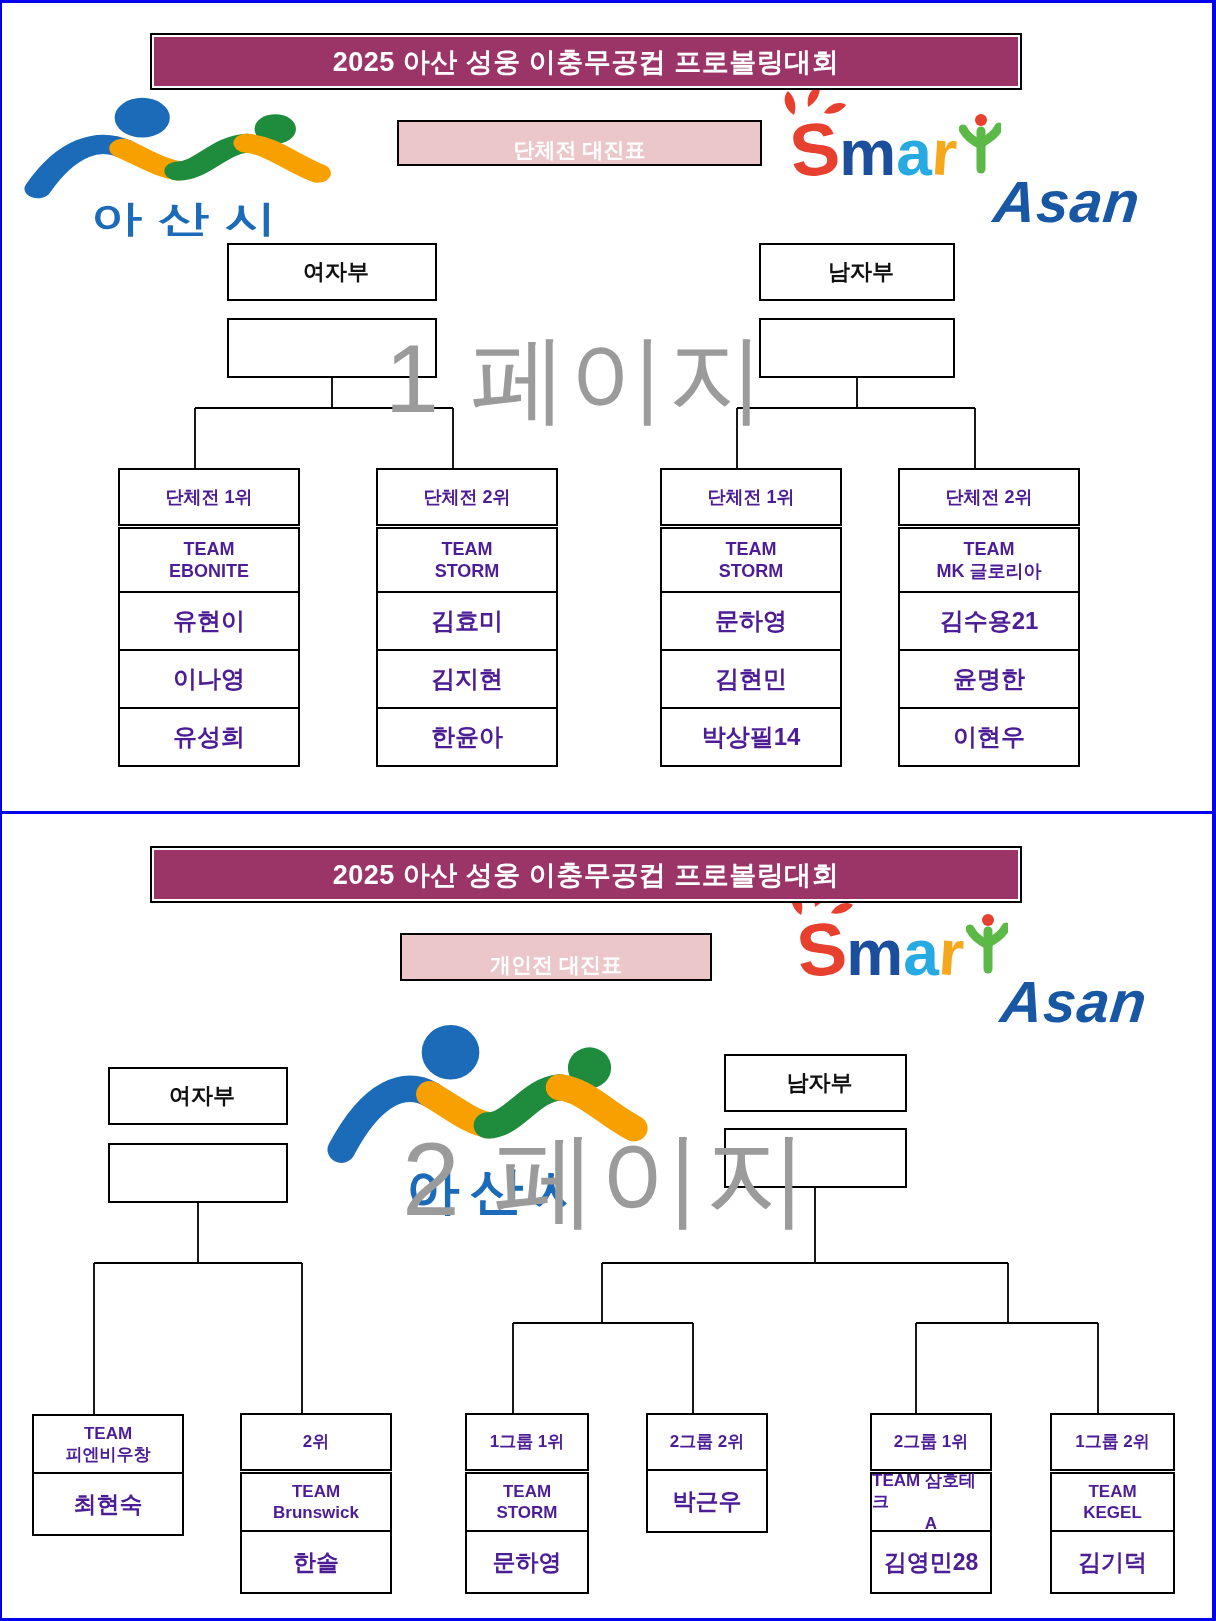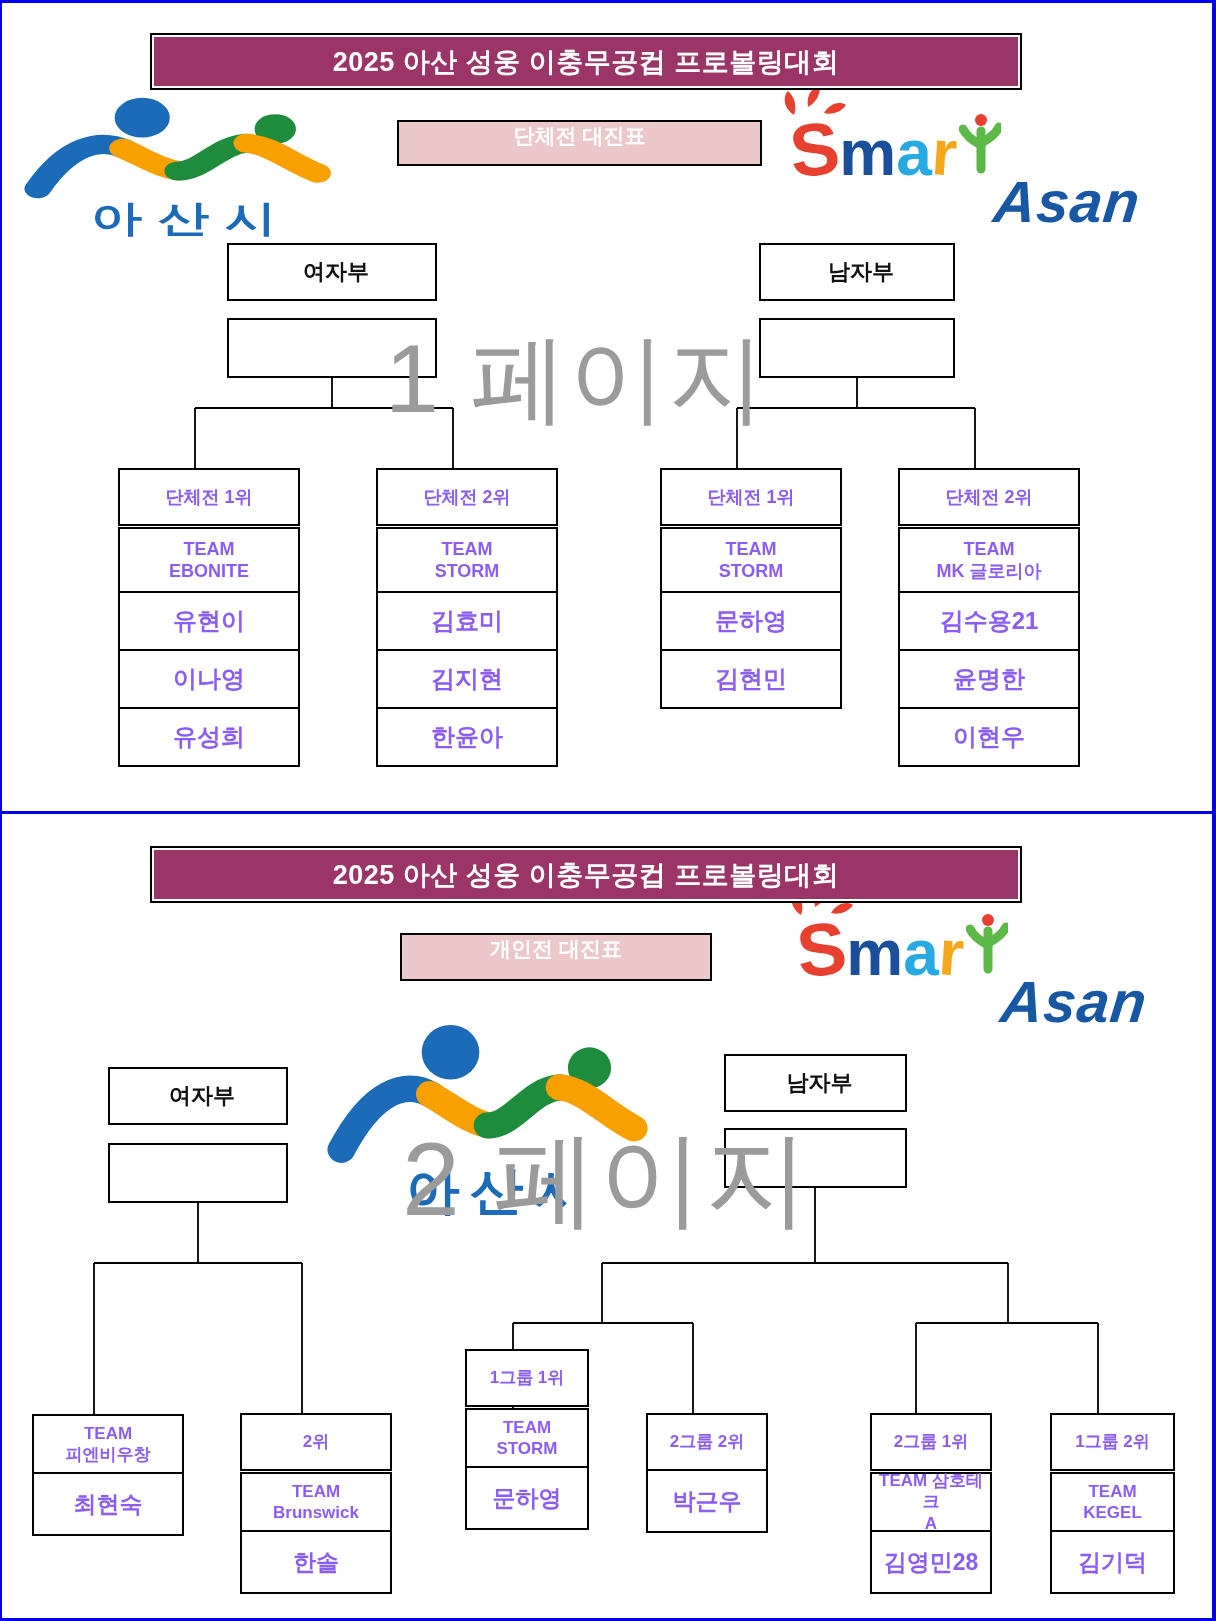--- a/index.html
+++ b/index.html
@@ -22,34 +22,34 @@
   .abs{position:absolute;box-sizing:border-box;}
   .banner{
     background:var(--c-banner);border:2px solid #000;
     box-shadow:inset 0 0 0 2px #fff;
     display:flex;align-items:center;justify-content:center;
     color:var(--c-banner_text);font-size:27px;font-weight:700;letter-spacing:.5px;
     z-index:6;
   }
   .subtitle{
     background:var(--c-subtitle_bg);border:2px solid #000;
-    display:flex;align-items:flex-start;justify-content:center;
+    display:flex;align-items:flex-end;justify-content:center;
     color:#fff;font-size:21px;font-weight:700;z-index:6;
   }
   .divlabel{
     background:#fff;border:2px solid var(--c-box_border);
     display:flex;align-items:center;justify-content:center;
     font-size:22px;font-weight:700;color:#111;z-index:5;padding-left:8px;
   }
   .finalbox{background:#fff;border:2px solid var(--c-box_border);z-index:5;}
   .tbox,.ebox{z-index:5;}
   .cell{
     box-sizing:border-box;border:2px solid var(--c-box_border);background:#fff;
     display:flex;flex-direction:column;align-items:center;justify-content:center;
-    text-align:center;color:#8b5cf6;line-height:1.25;margin-left:28px;
+    text-align:left;color:#4c1d95;line-height:1.25;margin-left:28px;
   }
   .cell.dbl{margin-top:1px;}          
   .cell.stack{margin-top:-2px;}       
   .tbox .seed{height:58px;font-size:18px;font-weight:700;}
   .tbox .team{height:66px;font-size:18px;font-weight:700;}
   .tbox .player{height:60px;font-size:24px;font-weight:700;}
   .ebox .seed{height:58px;font-size:17px;font-weight:700;}
   .ebox .team{height:60px;font-size:17px;font-weight:700;}
   .ebox .player{height:64px;font-size:23px;font-weight:700;}
   .watermark{
@@ -173,20 +173,21 @@
   </div>
 
   <div class="abs tbox" style="left:630px;top:465px;width:210px">
     <div class="cell seed">단체전 1위</div>
     <div class="cell team dbl">
       <span>TEAM</span>
       <span>STORM</span>
     </div>
     <div class="cell player stack">문하영</div>
     <div class="cell player stack">김현민</div>
+    <div class="cell player stack">박상필14</div>
   </div>
 
   <div class="abs tbox" style="left:868px;top:465px;width:210px">
     <div class="cell seed">단체전 2위</div>
     <div class="cell team dbl">
       <span>TEAM</span>
       <span>MK 글로리아</span>
     </div>
     <div class="cell player stack">김수용21</div>
     <div class="cell player stack">윤명한</div>
@@ -258,21 +259,21 @@
 
   <div class="abs ebox" style="left:210px;top:1410px;width:180px">
     <div class="cell seed">2위</div>
     <div class="cell team dbl">
       <span>TEAM</span>
       <span>Brunswick</span>
     </div>
     <div class="cell player stack">한솔</div>
   </div>
 
-  <div class="abs ebox" style="left:435px;top:1346px;width:152px">
+  <div class="abs ebox" style="left:435px;top:1410px;width:152px">
     <div class="cell seed">1그룹 1위</div>
     <div class="cell team dbl">
       <span>TEAM</span>
       <span>STORM</span>
     </div>
     <div class="cell player stack">문하영</div>
   </div>
 
   <div class="abs ebox" style="left:616px;top:1410px;width:150px">
     <div class="cell seed">2그룹 2위</div>

